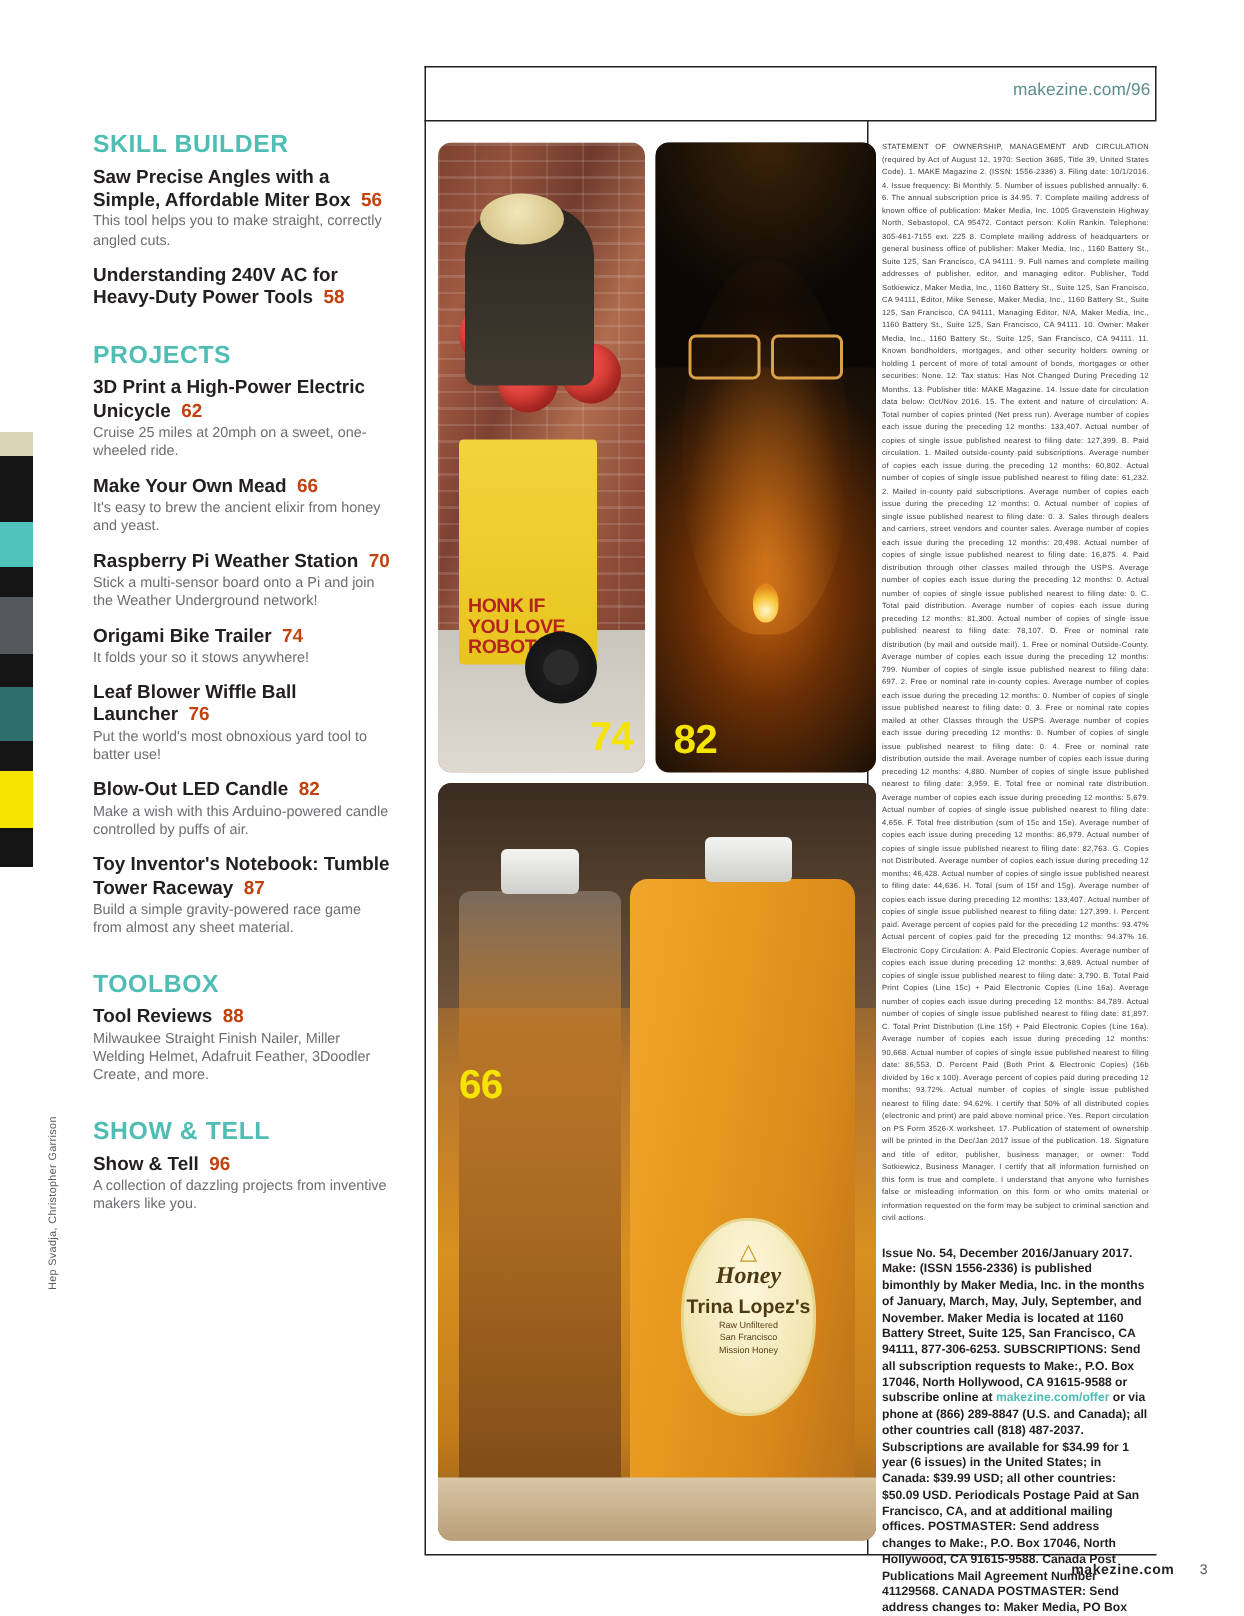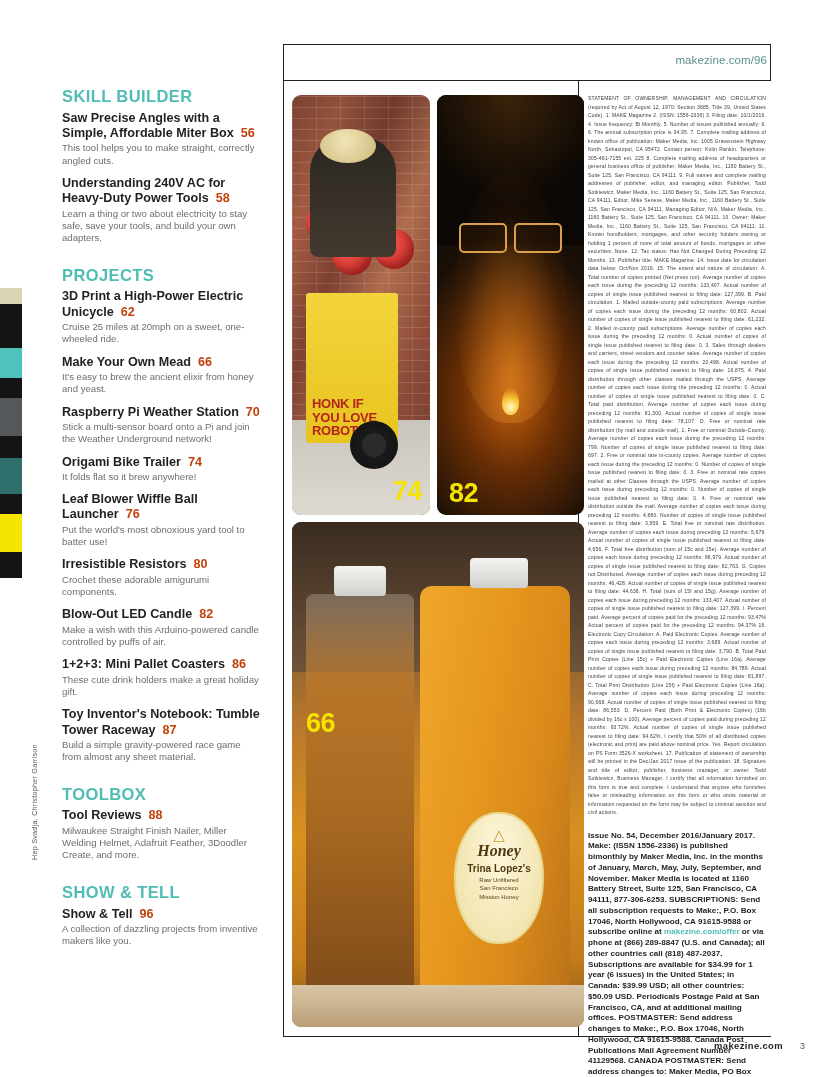--- a/index.html
+++ b/index.html
@@ -89,21 +89,21 @@
   #photo-honey .jarR{position:absolute;left:128px;top:64px;width:150px;bottom:18px;border-radius:12px 12px 9px 9px;
     background:linear-gradient(100deg,#f0a62c,#e6981f 38%,#d9891a 70%,#b9711a);}
   #photo-honey .cap{position:absolute;width:52px;height:30px;border-radius:4px;
     background:linear-gradient(180deg,#f4f4f2,#cfcfcb);}
   #photo-honey .label{position:absolute;left:162px;top:290px;width:86px;height:128px;border-radius:43px/64px;
     background:radial-gradient(ellipse at 50% 30%,#fdf6dc,#f2e6b2 70%,#e6d79a);
     border:2px solid #e8d58c;text-align:center;overflow:hidden;}
   #photo-honey .label .hive{margin-top:13px;font-size:15px;color:#c99b22;line-height:1;}
   #photo-honey .label .ln1{font-size:16px;color:#4e3a12;font-weight:bold;font-style:italic;line-height:1.1;
     font-family:"Liberation Serif",serif;}
-  #photo-honey .label .ln2{font-size:10px;color:#4e3a12;font-weight:bold;margin-top:3px;}
+  #photo-honey .label .ln2{font-size:13px;color:#4e3a12;font-weight:bold;margin-top:3px;}
   #photo-honey .label .ln3{font-size:6px;color:#5a4418;line-height:1.45;margin-top:2px;}
   #photo-honey .table{position:absolute;left:0;right:0;bottom:0;height:42px;
     background:linear-gradient(180deg,#d9c6a6,#b99f78);}
 
   
   #stmt{position:absolute;left:588px;top:94px;width:178px;}
   #stmt-body{font-size:5.0px;line-height:1.70;text-align:justify;color:#3b3b3d;
              letter-spacing:.18px;margin:0;}
   #stmt-bold{font-size:8.1px;line-height:1.33;text-align:left;color:#231f20;
              font-weight:bold;margin:14px 0 0 0;}
@@ -142,54 +142,45 @@
 <div id="header-url">makezine.com/96</div>
 
 <div id="toc">
     <div class="sec-head">SKILL BUILDER</div>
     <div class="entry">
       <p class="entry-title"><span>Saw Precise Angles with a Simple, Affordable Miter Box</span>&nbsp;&nbsp;<span class="pg">56</span></p>
       <p class="entry-desc">This tool helps you to make straight, correctly angled cuts.</p>
     </div>
     <div class="entry">
       <p class="entry-title"><span>Understanding 240V AC for Heavy-Duty Power Tools</span>&nbsp;&nbsp;<span class="pg">58</span></p>
-      <p class="entry-desc">Learn a thing or two about electricity to stay safe, save your tools, and build your own adapters.</p>
     </div>
     <div class="sec-head spaced">PROJECTS</div>
     <div class="entry">
       <p class="entry-title"><span>3D Print a High-Power Electric Unicycle</span>&nbsp;&nbsp;<span class="pg">62</span></p>
       <p class="entry-desc">Cruise 25 miles at 20mph on a sweet, one-wheeled ride.</p>
     </div>
     <div class="entry">
       <p class="entry-title"><span>Make Your Own Mead</span>&nbsp;&nbsp;<span class="pg">66</span></p>
       <p class="entry-desc">It's easy to brew the ancient elixir from honey and yeast.</p>
     </div>
     <div class="entry">
       <p class="entry-title"><span>Raspberry Pi Weather Station</span>&nbsp;&nbsp;<span class="pg">70</span></p>
       <p class="entry-desc">Stick a multi-sensor board onto a Pi and join the Weather Underground network!</p>
     </div>
     <div class="entry">
       <p class="entry-title"><span>Origami Bike Trailer</span>&nbsp;&nbsp;<span class="pg">74</span></p>
-      <p class="entry-desc">It folds flat so it brew anywhere!</p>
+      <p class="entry-desc">It folds your so it stows anywhere!</p>
     </div>
     <div class="entry">
       <p class="entry-title"><span>Leaf Blower Wiffle Ball Launcher</span>&nbsp;&nbsp;<span class="pg">76</span></p>
       <p class="entry-desc">Put the world's most obnoxious yard tool to batter use!</p>
     </div>
     <div class="entry">
-      <p class="entry-title"><span>Irresistible Resistors</span>&nbsp;&nbsp;<span class="pg">80</span></p>
-      <p class="entry-desc">Crochet these adorable amigurumi components.</p>
-    </div>
-    <div class="entry">
       <p class="entry-title"><span>Blow-Out LED Candle</span>&nbsp;&nbsp;<span class="pg">82</span></p>
       <p class="entry-desc">Make a wish with this Arduino-powered candle controlled by puffs of air.</p>
-    </div>
-    <div class="entry">
-      <p class="entry-title"><span>1+2+3: Mini Pallet Coasters</span>&nbsp;&nbsp;<span class="pg">86</span></p>
-      <p class="entry-desc">These cute drink holders make a great holiday gift.</p>
     </div>
     <div class="entry">
       <p class="entry-title"><span>Toy Inventor's Notebook: Tumble Tower Raceway</span>&nbsp;&nbsp;<span class="pg">87</span></p>
       <p class="entry-desc">Build a simple gravity-powered race game from almost any sheet material.</p>
     </div>
     <div class="sec-head spaced">TOOLBOX</div>
     <div class="entry">
       <p class="entry-title"><span>Tool Reviews</span>&nbsp;&nbsp;<span class="pg">88</span></p>
       <p class="entry-desc">Milwaukee Straight Finish Nailer, Miller Welding Helmet, Adafruit Feather, 3Doodler Create, and more.</p>
     </div>

